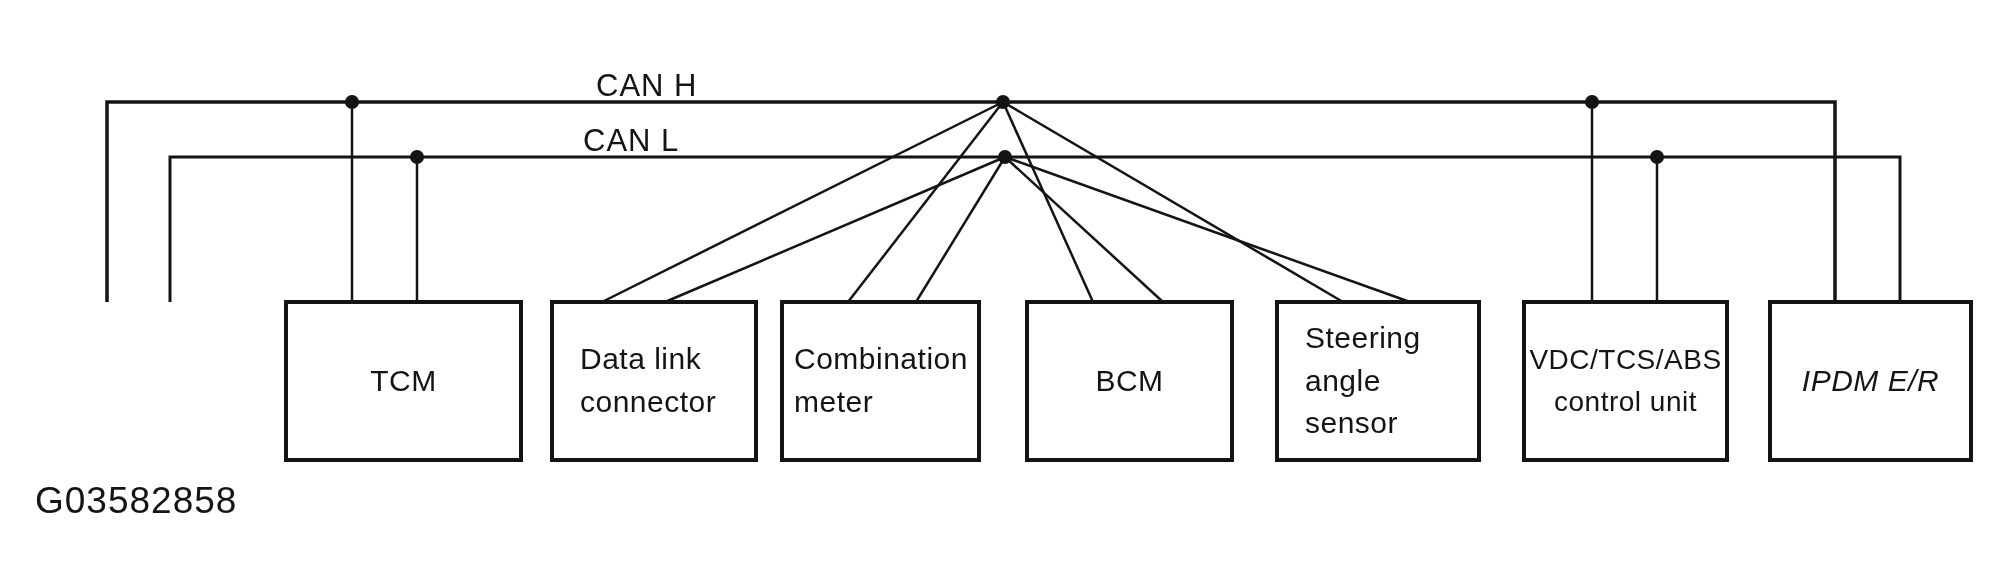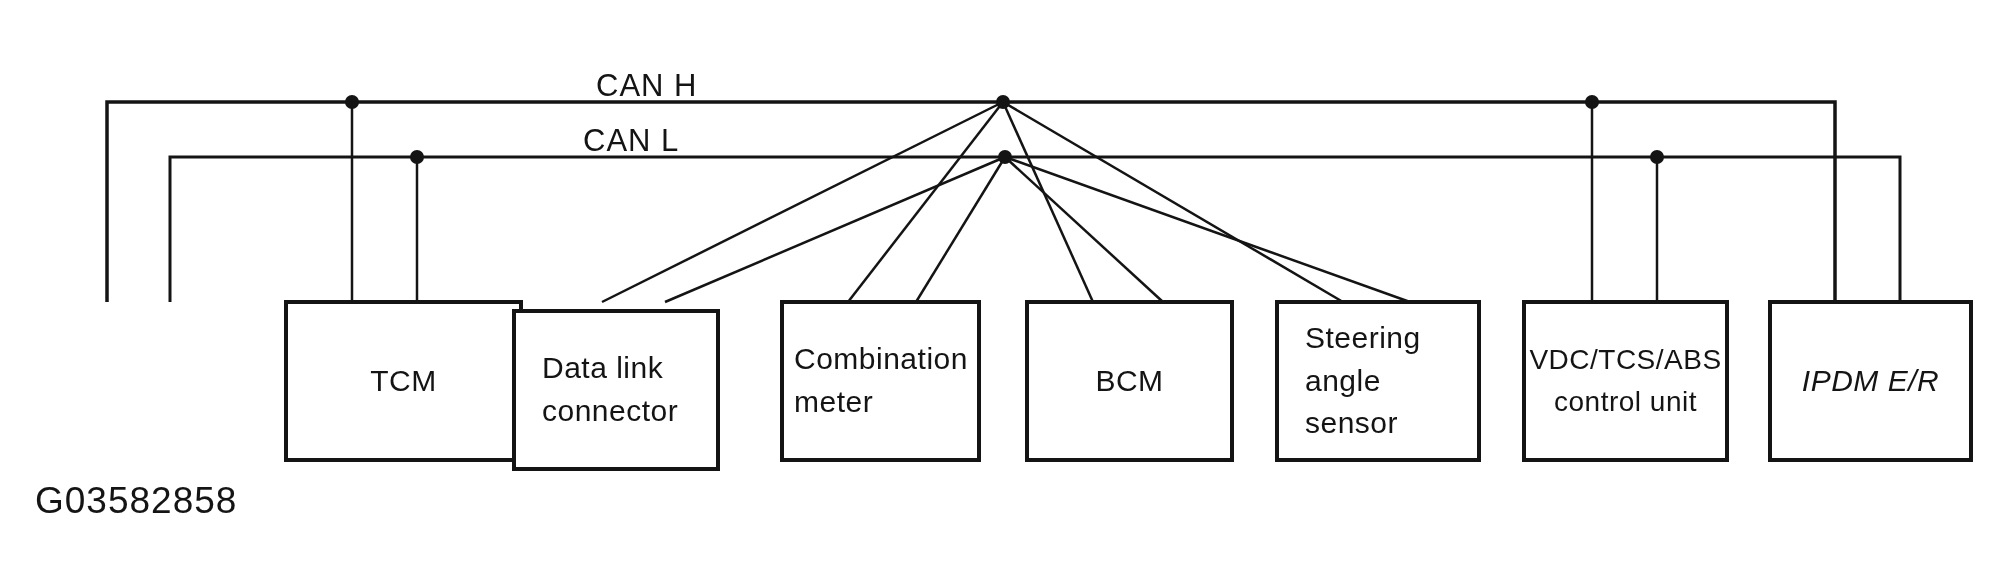--- a/index.html
+++ b/index.html
@@ -103,21 +103,21 @@
     <circle cx="1592" cy="102" r="7" fill="#141414"></circle>
     <circle cx="1657" cy="157" r="7" fill="#141414"></circle>
   </svg>
 
   <div id="can-h-label" class="bus-label">CAN H</div>
   <div id="can-l-label" class="bus-label">CAN L</div>
 
 
   <div class="node center" style="left:284px; width:239px;">TCM</div>
 
-  <div class="node leftalign" style="left:512px; width:208px;margin-top:9px;">Data link
+  <div class="node leftalign" style="left:550px; width:208px;">Data link
 connector</div>
 
   <div class="node leftalign tightpad" style="left:780px; width:201px;">Combination
 meter</div>
 
   <div class="node leftalign" style="left:1275px; width:206px;">Steering
 angle
 sensor</div>
 
   <div class="node center" style="left:1025px; width:209px;">BCM</div>

